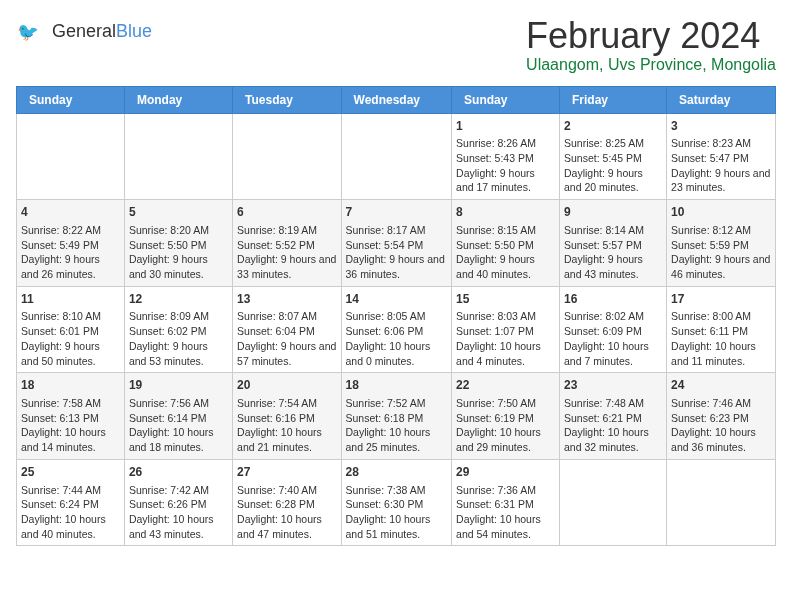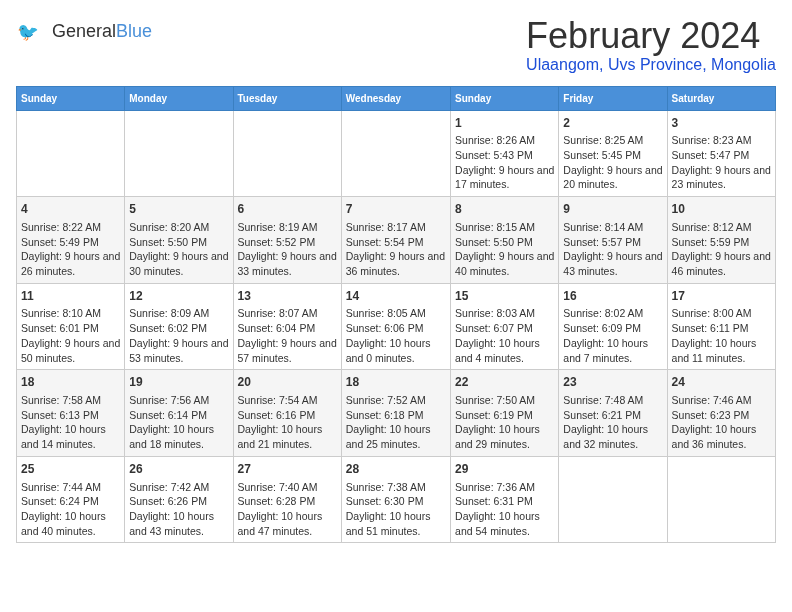--- a/index.html
+++ b/index.html
@@ -38,33 +38,33 @@
       text-align: left;
     }
     .main-title {
       font-size: 36px;
       font-weight: normal;
       color: #333;
       line-height: 1.1;
     }
     .sub-title {
       font-size: 16px;
-      color: #1d4ed8;
+      color: #15803d;
     }
     table {
       width: 100%;
       border-collapse: collapse;
       font-size: 11px;
     }
     thead tr th {
       background-color: #4a90d9;
       color: #fff;
-      padding: 6px 4px;
+      padding: 6px 12px;
       text-align: left;
-      font-size: 10px;
+      font-size: 12px;
       font-weight: bold;
       border: 1px solid #3a7fc1;
     }
     tbody tr td {
       border: 1px solid #ccc;
       vertical-align: top;
       padding: 4px;
       width: 113px;
       height: 80px;
       color: #333;
@@ -207,21 +207,21 @@
         </td>
         <td>
           <span class="day-number">14</span>
           <div>Sunrise: 8:05 AM</div>
           <div>Sunset: 6:06 PM</div>
           <div>Daylight: 10 hours and 0 minutes.</div>
         </td>
         <td>
           <span class="day-number">15</span>
           <div>Sunrise: 8:03 AM</div>
-          <div>Sunset: 6:07 PM</div>
+          <div>Sunset: 1:07 PM</div>
           <div>Daylight: 10 hours and 4 minutes.</div>
         </td>
         <td>
           <span class="day-number">16</span>
           <div>Sunrise: 8:02 AM</div>
           <div>Sunset: 6:09 PM</div>
           <div>Daylight: 10 hours and 7 minutes.</div>
         </td>
         <td>
           <span class="day-number">17</span>

